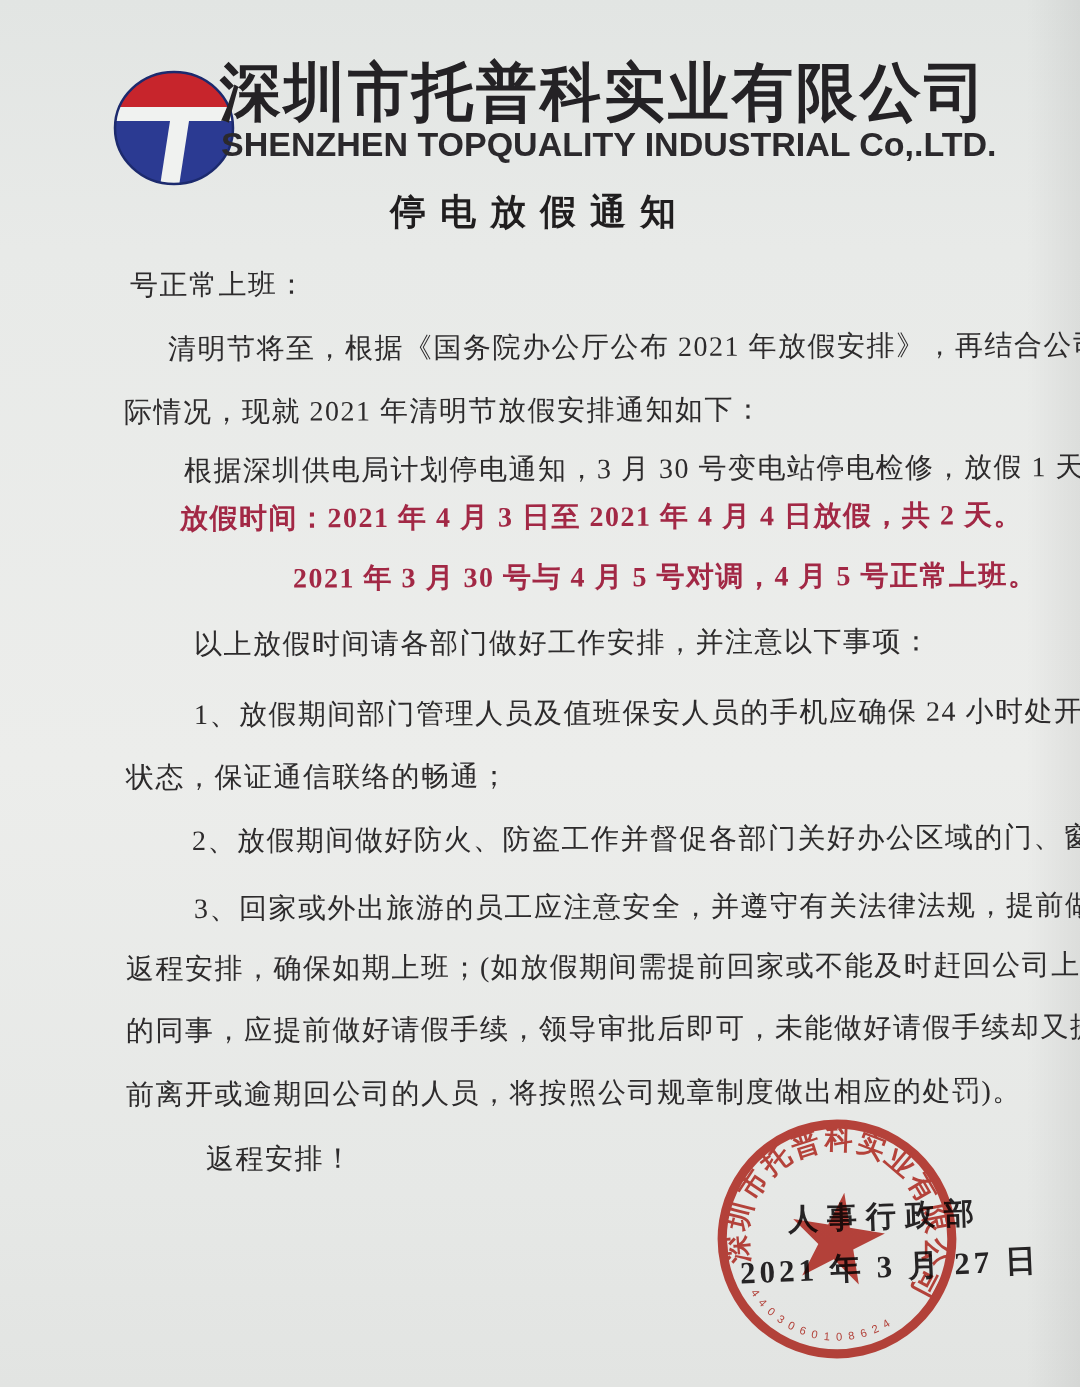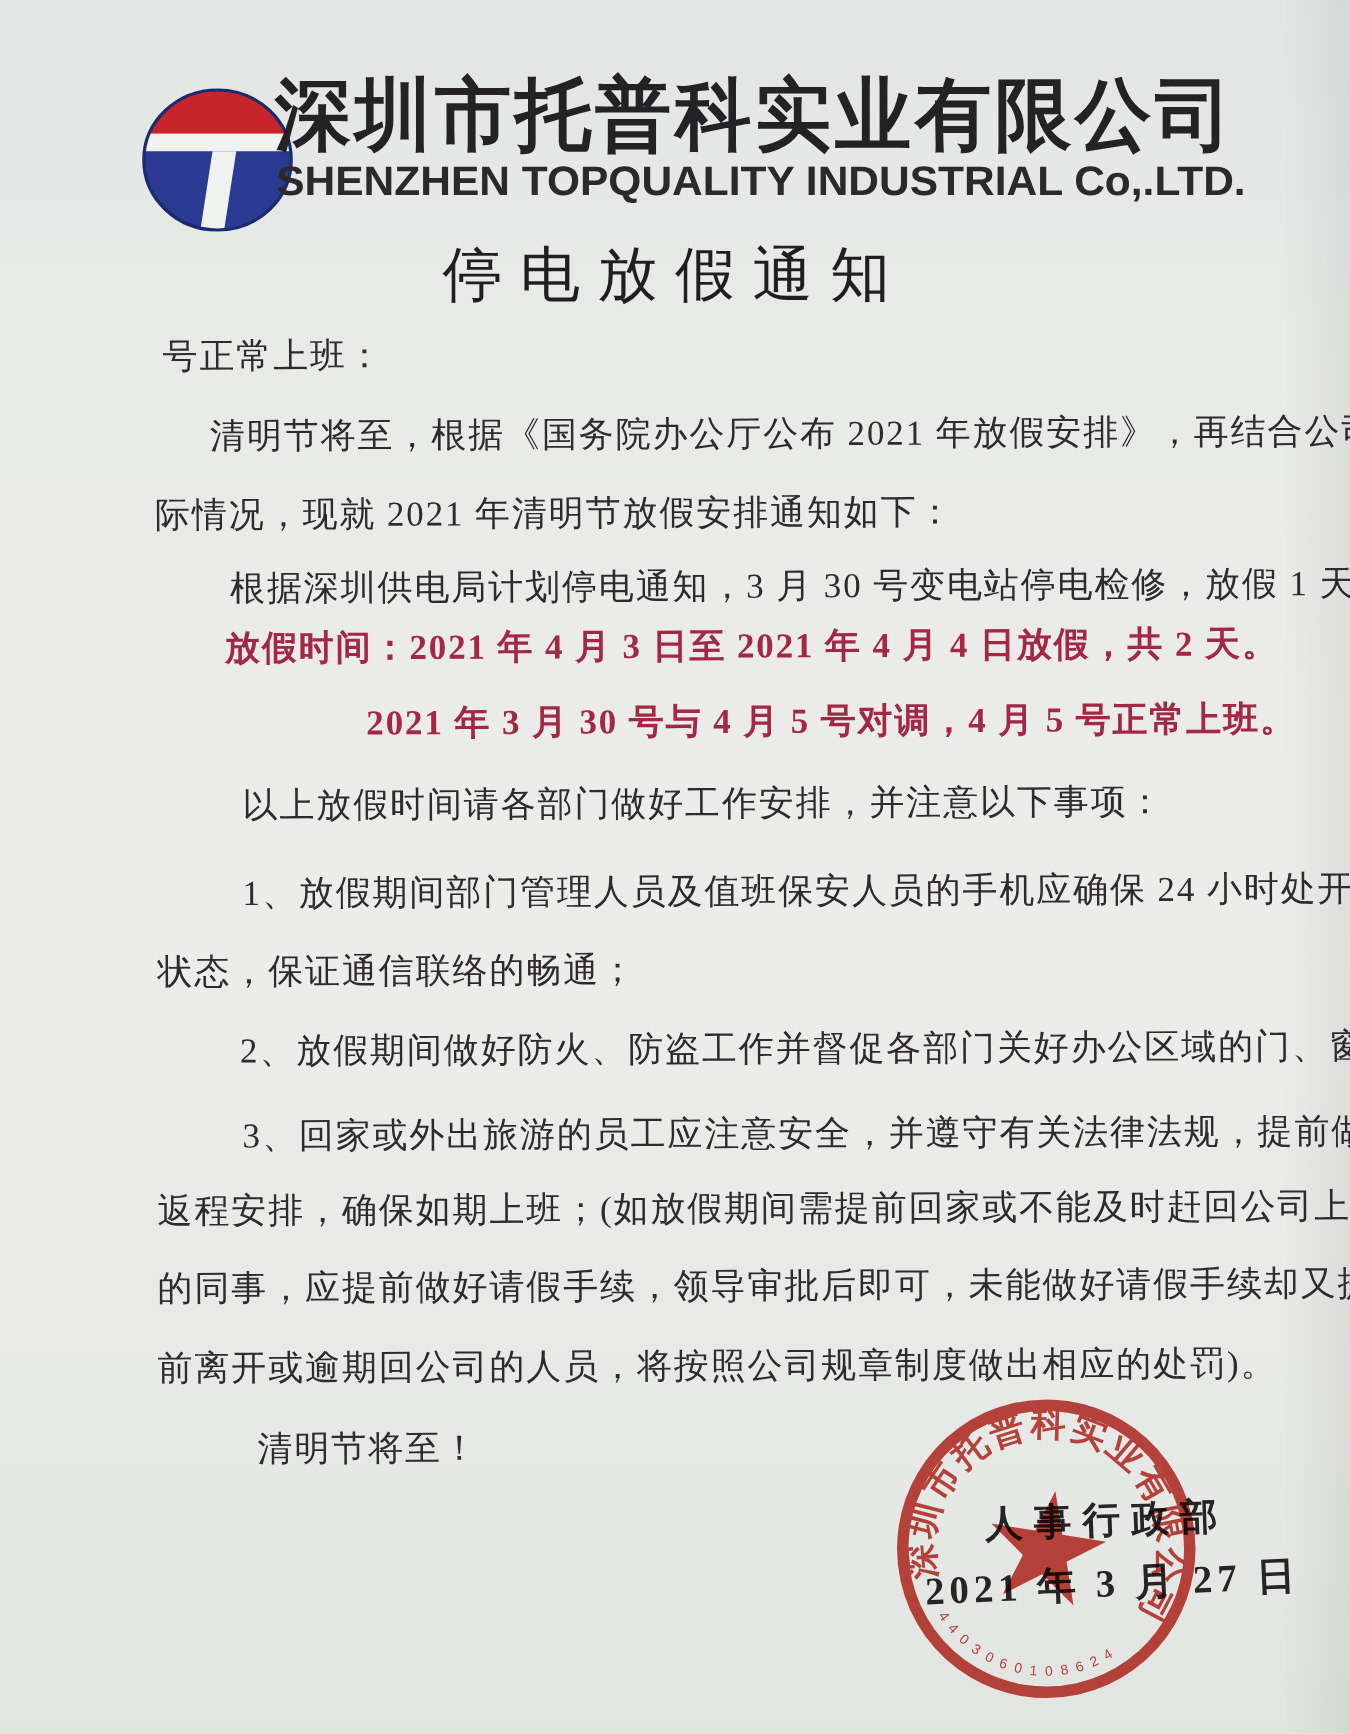--- a/index.html
+++ b/index.html
@@ -19,21 +19,21 @@
     white-space:nowrap;transform:scaleY(1.04);
   }
   .en-name{
     position:absolute;left:221px;top:126px;width:780px;
     font-family:"Liberation Sans","DejaVu Sans",sans-serif;
     font-size:33px;font-weight:bold;color:#2b292c;letter-spacing:0px;
     white-space:nowrap;transform:scaleX(1.03);transform-origin:left;
   }
   .doc-title{
     position:absolute;left:0;top:188px;width:1080px;text-align:center;
-    font-size:48px;font-weight:normal;color:#201e1f;letter-spacing:14px;
+    font-size:36px;font-weight:bold;color:#201e1f;letter-spacing:14px;
   }
   
   .line{
     position:absolute;white-space:nowrap;
     font-size:28px;color:#2d2b2c;letter-spacing:1.5px;
     transform:rotate(-0.25deg);
   }
   .line.red{color:#a22845;font-weight:bold;}
   
   .sig-dept{
@@ -83,21 +83,21 @@
   <div class="line red" style="left:180px;top:498px">放假时间：2021 年 4 月 3 日至 2021 年 4 月 4 日放假，共 2 天。</div>
   <div class="line red" style="left:293px;top:558px">2021 年 3 月 30 号与 4 月 5 号对调，4 月 5 号正常上班。</div>
   <div class="line" style="left:194px;top:624px">以上放假时间请各部门做好工作安排，并注意以下事项：</div>
   <div class="line" style="left:194px;top:694px">1、放假期间部门管理人员及值班保安人员的手机应确保 24 小时处开机</div>
   <div class="line" style="left:126px;top:758px">状态，保证通信联络的畅通；</div>
   <div class="line" style="left:192px;top:820px">2、放假期间做好防火、防盗工作并督促各部门关好办公区域的门、窗等；</div>
   <div class="line" style="left:194px;top:888px">3、回家或外出旅游的员工应注意安全，并遵守有关法律法规，提前做好</div>
   <div class="line" style="left:126px;top:948px">返程安排，确保如期上班；(如放假期间需提前回家或不能及时赶回公司上班</div>
   <div class="line" style="left:126px;top:1010px">的同事，应提前做好请假手续，领导审批后即可，未能做好请假手续却又提</div>
   <div class="line" style="left:126px;top:1074px">前离开或逾期回公司的人员，将按照公司规章制度做出相应的处罚)。</div>
-  <div class="line" style="left:206px;top:1140px">清明节将至！</div>
+  <div class="line" style="left:206px;top:1140px">返程安排！</div>
 
   <div class="sig-dept">人事行政部</div>
   <div class="sig-date">2021 年 3 月 27 日</div>
 
   <svg class="seal" viewBox="0 0 250 250">
     <g transform="rotate(9 125 125)" fill="#c43a31">
       <circle cx="125" cy="125" r="113" fill="none" stroke="#c43a31" stroke-width="9"></circle>
       <path id="sealArcTop" d="M 44.3,162.6 A 89,89 0 1 1 205.7,162.6" fill="none"></path>
       <path id="sealArcBottom" d="M 43.1,182.4 A 100,100 0 0 0 206.9,182.4" fill="none"></path>
       <text font-size="27.5" font-weight="bold" letter-spacing="2.5" fill="#c43a31" font-family="Liberation Serif, DejaVu Serif, serif">

